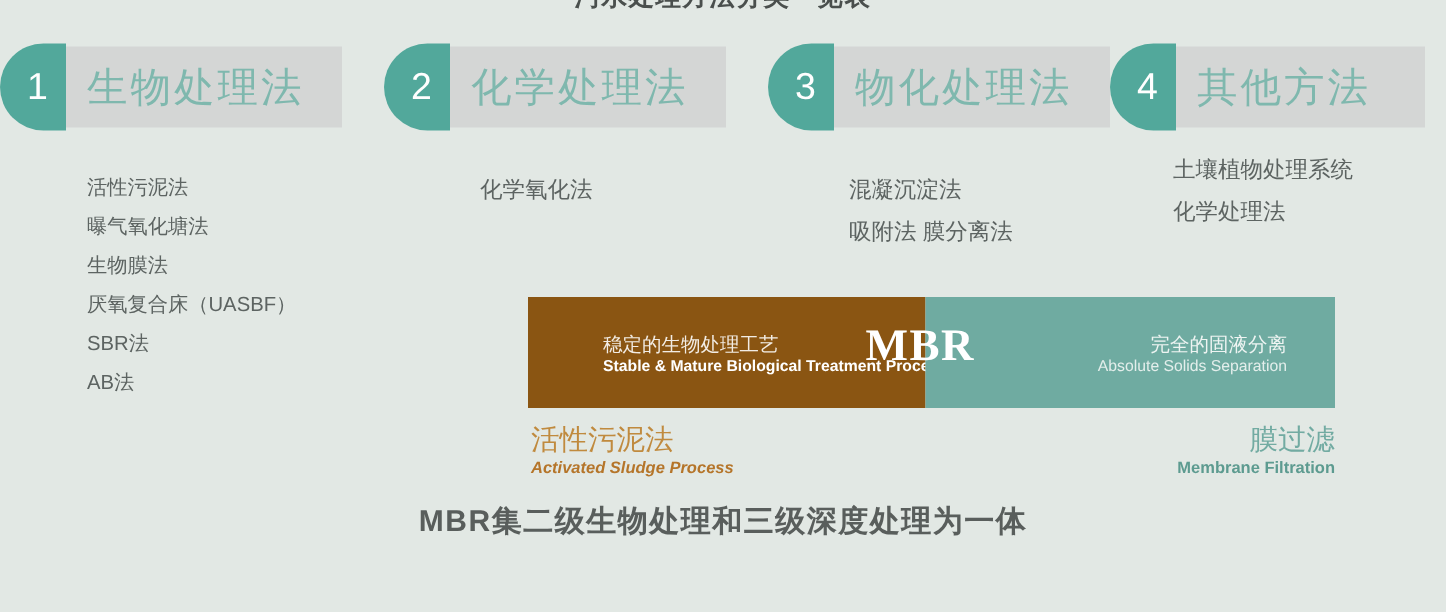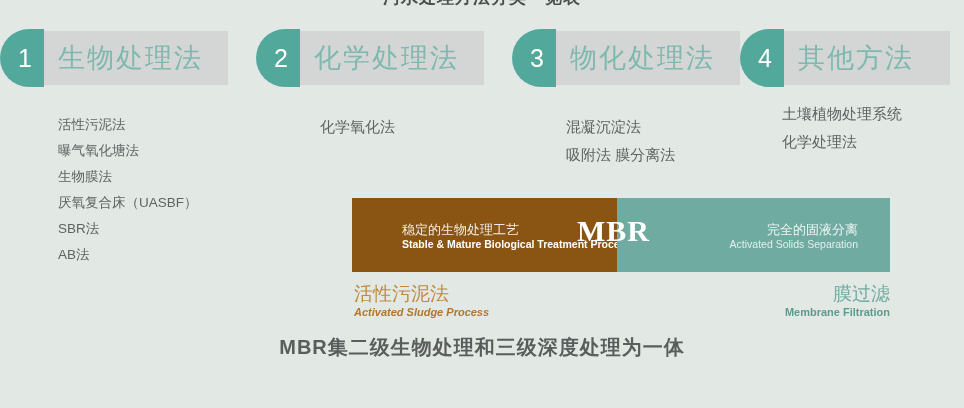--- a/index.html
+++ b/index.html
@@ -264,21 +264,21 @@
 <div class="mbr-bar">
   <div class="mbr-left">
     <div class="mbr-inner-text left-block">
       <div class="mbr-cn">稳定的生物处理工艺</div>
       <div class="mbr-en">Stable &amp; Mature Biological Treatment Process</div>
     </div>
   </div>
   <div class="mbr-right">
     <div class="mbr-inner-text right-block">
       <div class="mbr-cn">完全的固液分离</div>
-      <div class="mbr-en">Activated Solids Separation</div>
+      <div class="mbr-en">Absolute Solids Separation</div>
     </div>
   </div>
 </div>
 <div class="mbr-word">MBR</div>
 
 <div class="under-label under-left">
   <div class="ul-cn">活性污泥法</div>
   <div class="ul-en">Activated Sludge Process</div>
 </div>
 <div class="under-label under-right">

